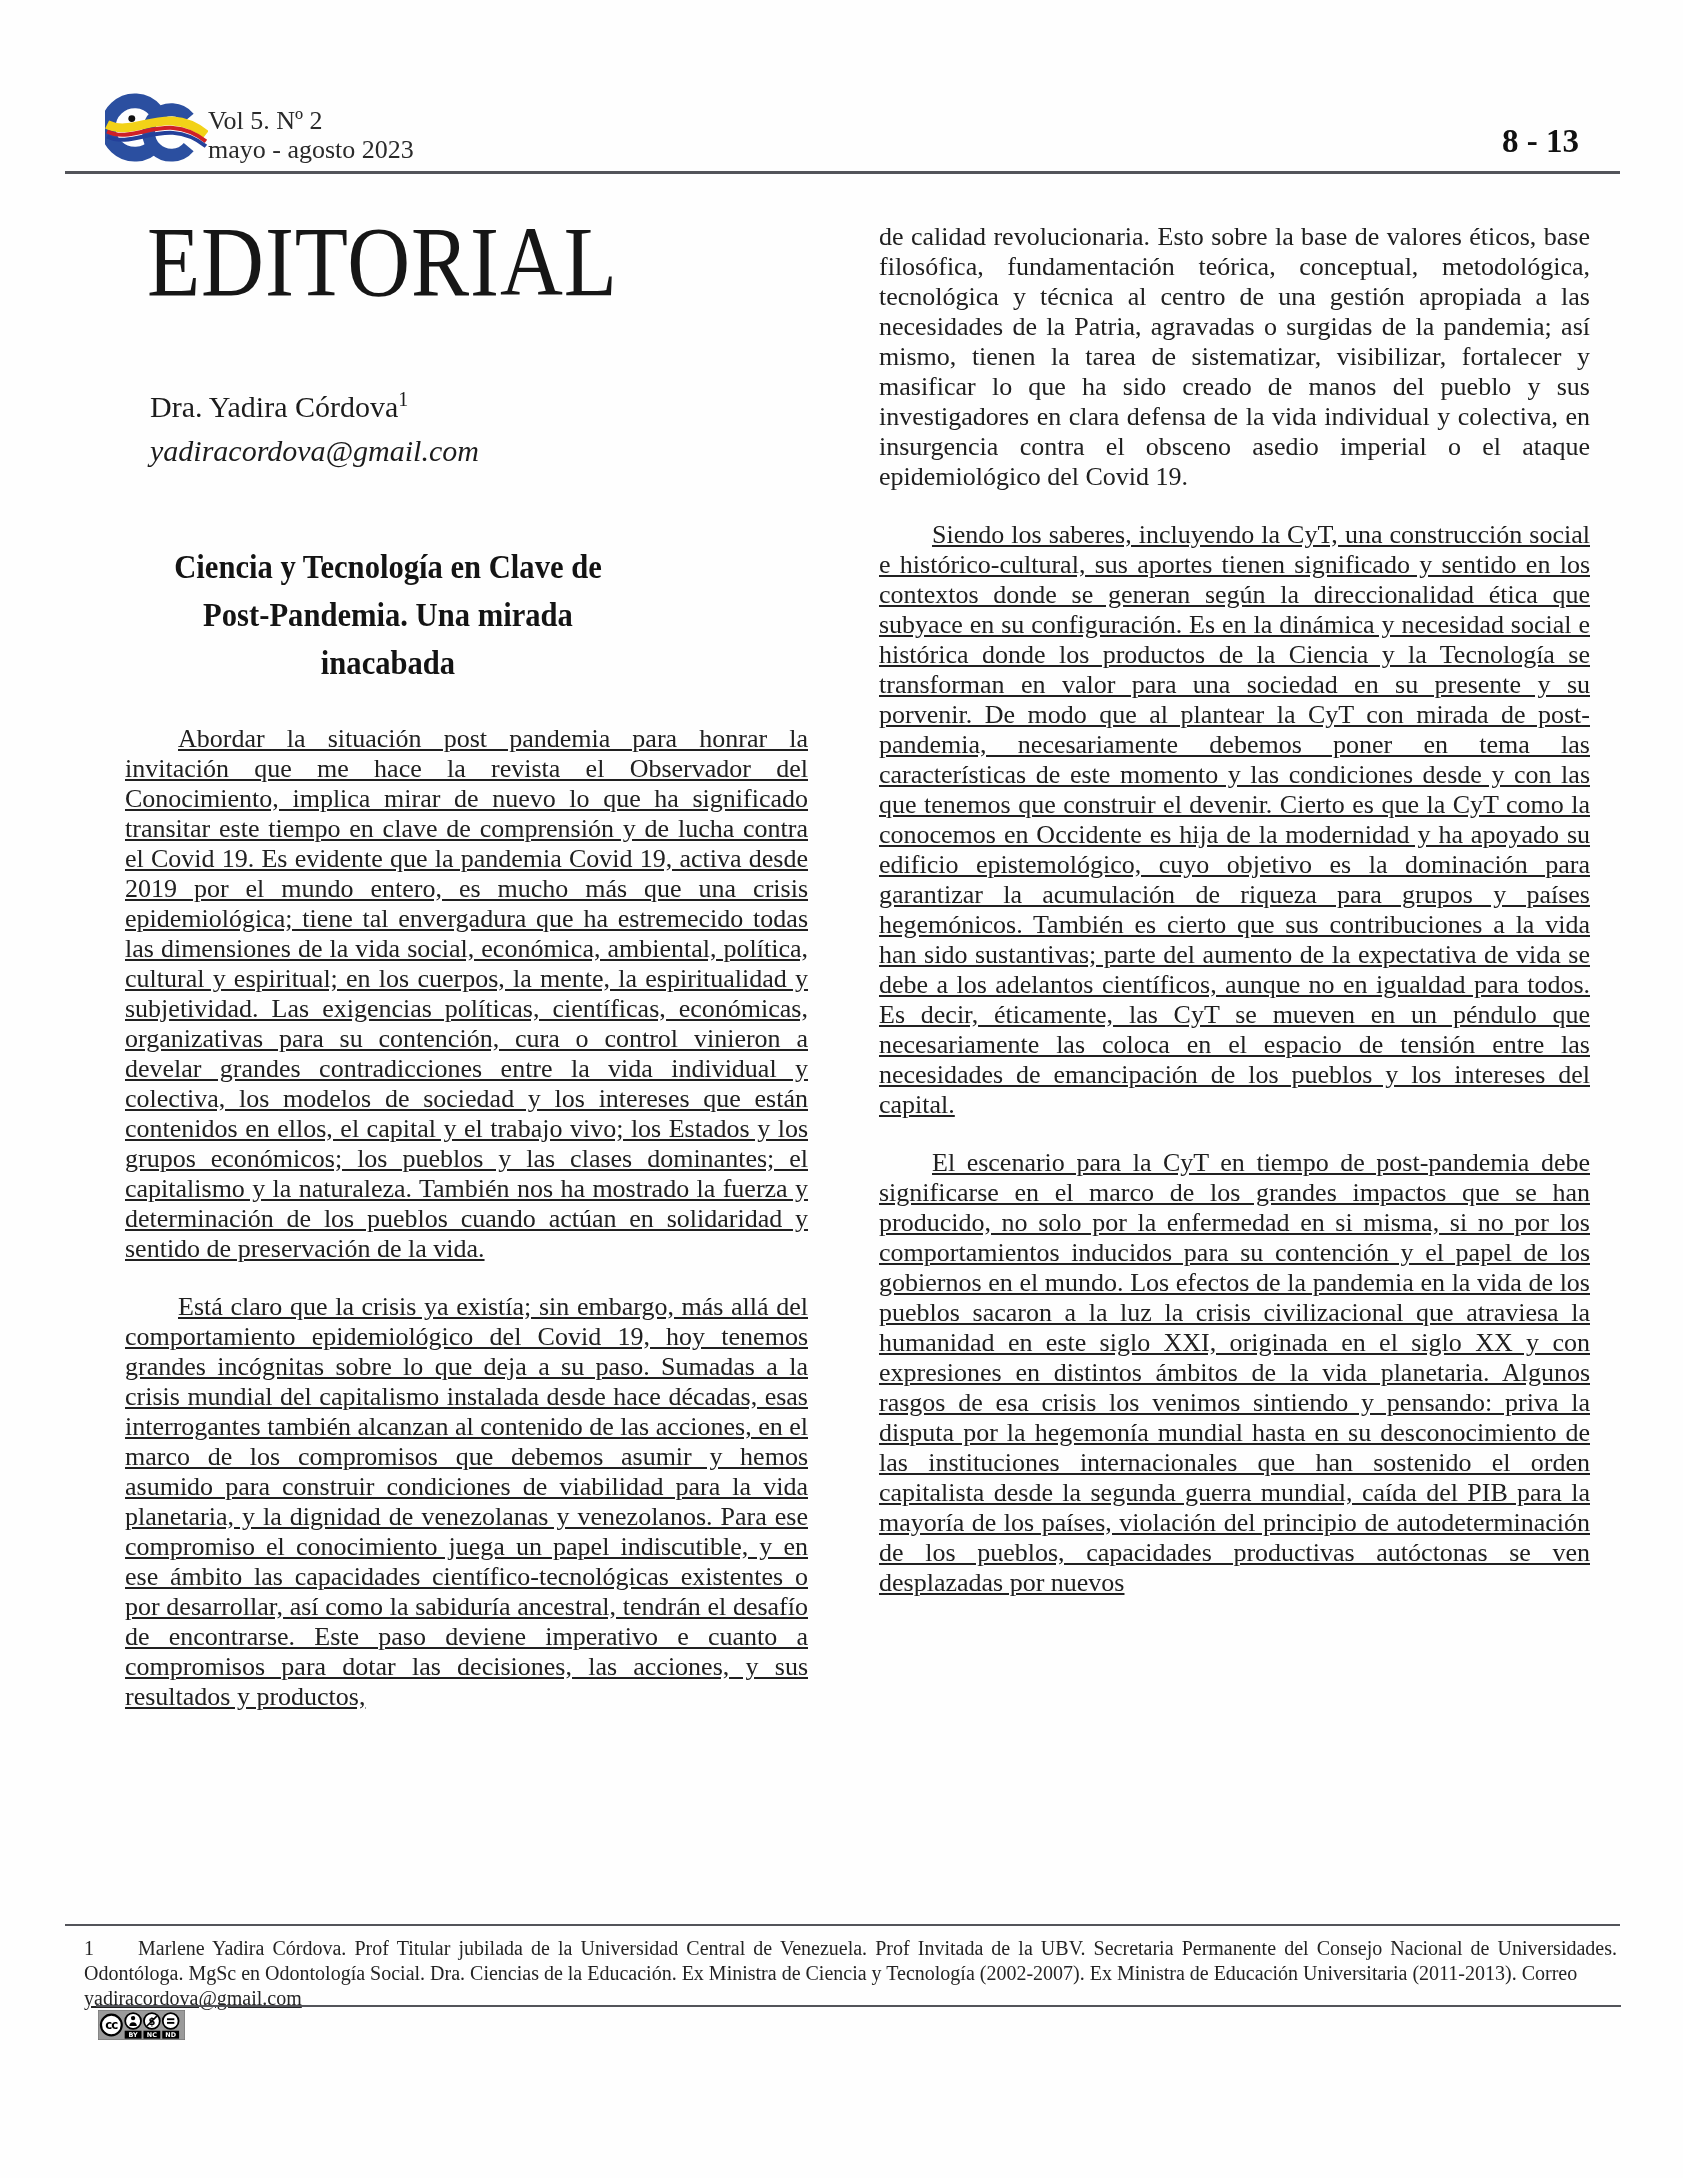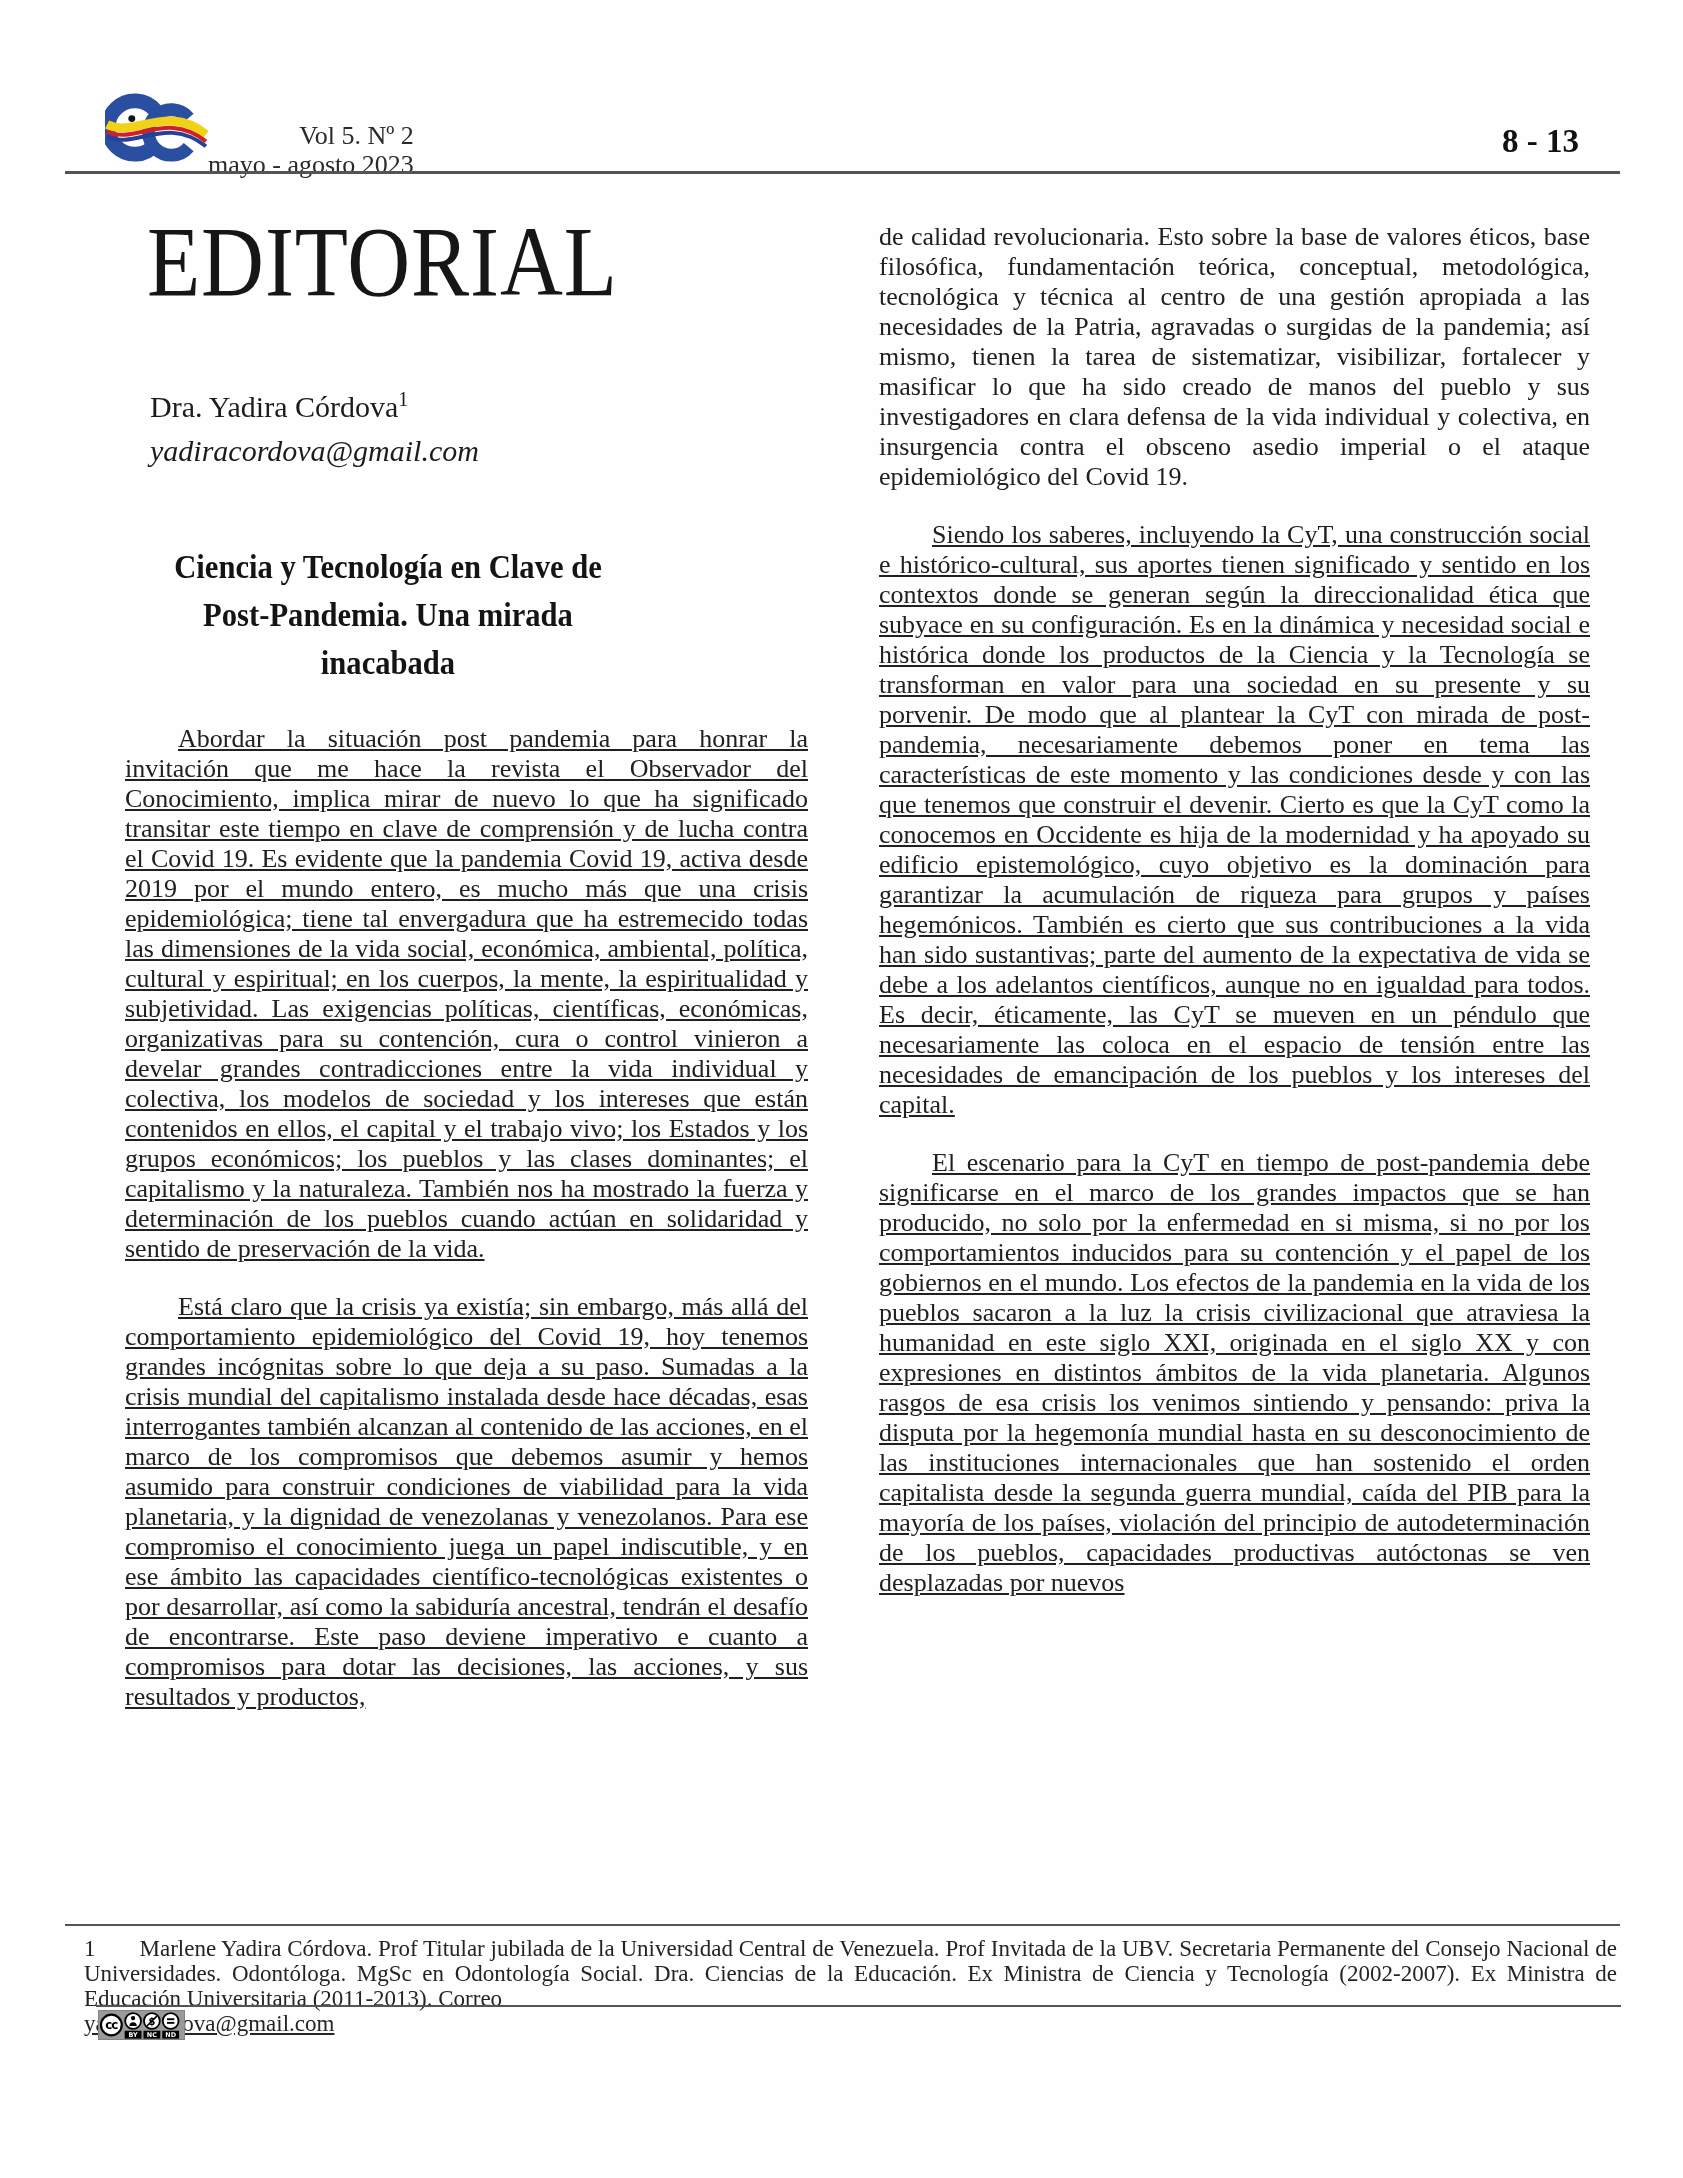--- a/index.html
+++ b/index.html
@@ -2,21 +2,21 @@
 <html><head>
 <meta charset="utf-8">
 <style>
   html,body{margin:0;padding:0;background:#ffffff;}
   .page{
     position:relative;width:1683px;height:2178px;background:#fefefe;
     font-family:"Liberation Serif", serif;color:#1e1e1e;overflow:hidden;
   }
   
   .logo{position:absolute;left:105px;top:85px;}
-  .vol-info{position:absolute;left:208px;top:121px;font-size:26px;line-height:29px;color:#2a2a2a;text-align:right;}
+  .vol-info{position:absolute;left:208px;top:106px;font-size:26px;line-height:29px;color:#2a2a2a;}
   .page-range{position:absolute;top:123px;right:104px;font-size:33px;font-weight:bold;color:#111;}
   .rule{position:absolute;background:#53545a;}
   .rule-top{left:65px;width:1555px;top:171px;height:3px;}
   .rule-fn{left:65px;width:1555px;top:1924px;height:2px;}
   .rule-bottom{left:96px;width:1525px;top:2005px;height:2px;}
   
   .editorial{position:absolute;left:147px;top:210px;font-size:99px;line-height:103px;
     transform:scaleX(0.88);transform-origin:0 0;color:#161616;letter-spacing:1px;white-space:nowrap;}
   .author{position:absolute;left:150px;top:390px;font-size:30px;color:#1c1c1c;text-align:right;}
   .author sup{font-size:20px;vertical-align:super;line-height:0;}
@@ -26,21 +26,21 @@
     font-weight:bold;font-size:34px;line-height:48px;color:#141414;
     transform:scaleX(0.9);transform-origin:50% 0;}
   
   .col{position:absolute;}
   .col-left{left:125px;top:724px;width:683px;}
   .col-right{left:879px;top:222px;width:711px;}
   .bp{font-size:26px;line-height:30px;text-align:justify;margin:0 0 28px 0;color:#202020;}
   .bp.indent{text-indent:53px;text-decoration:underline;}
   
   .footnote{position:absolute;left:84px;top:1936px;width:1533px;
-    font-size:23px;line-height:25px;text-align:justify;color:#242424;}
+    font-size:20px;line-height:25px;text-align:justify;color:#242424;}
   .fn-marker{padding-right:44px;}
   .fn-email{display:block;text-decoration:underline;color:#242424;}
   .cc-badge{position:absolute;left:98px;top:1986px;margin-top:24px;}
   .legal{position:absolute;right:94px;top:2013px;font-size:26px;color:#202020;}
 </style>
 </head>
 <body>
 
 <div class="page">
 

